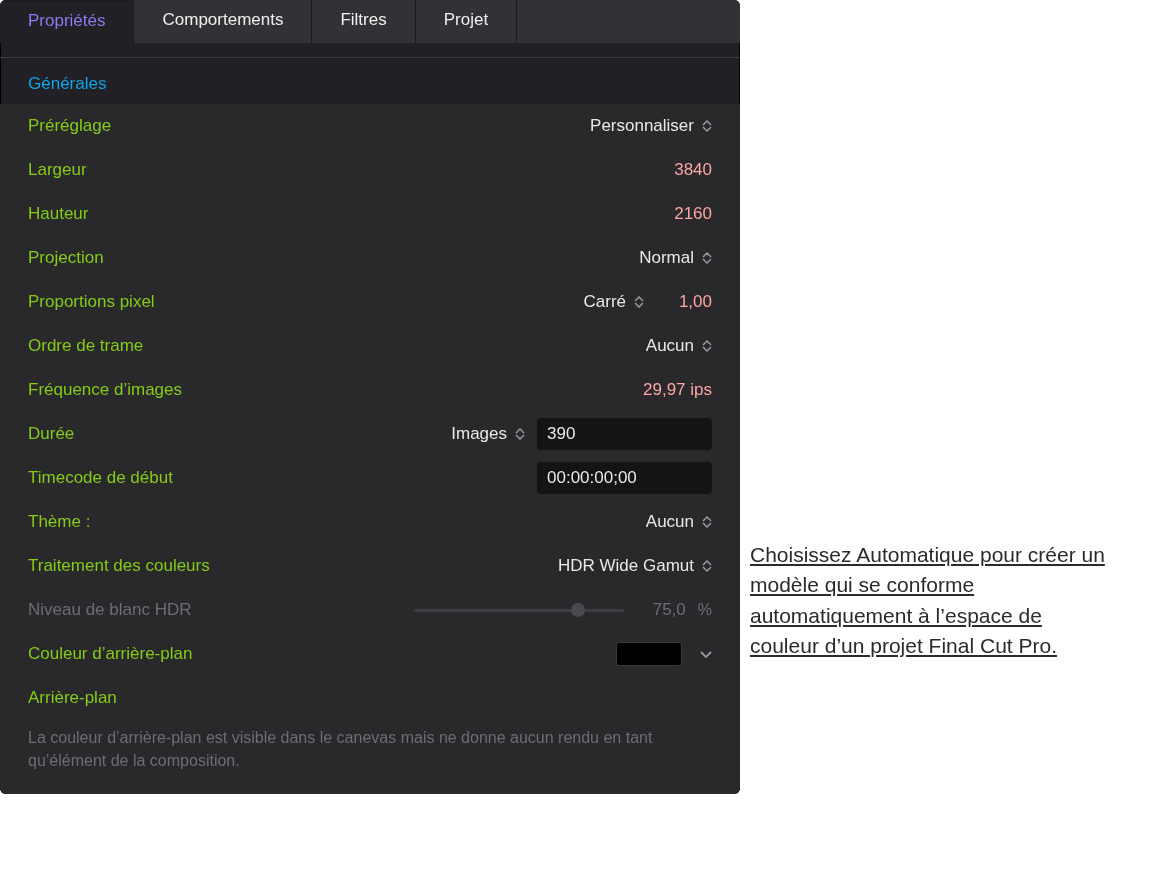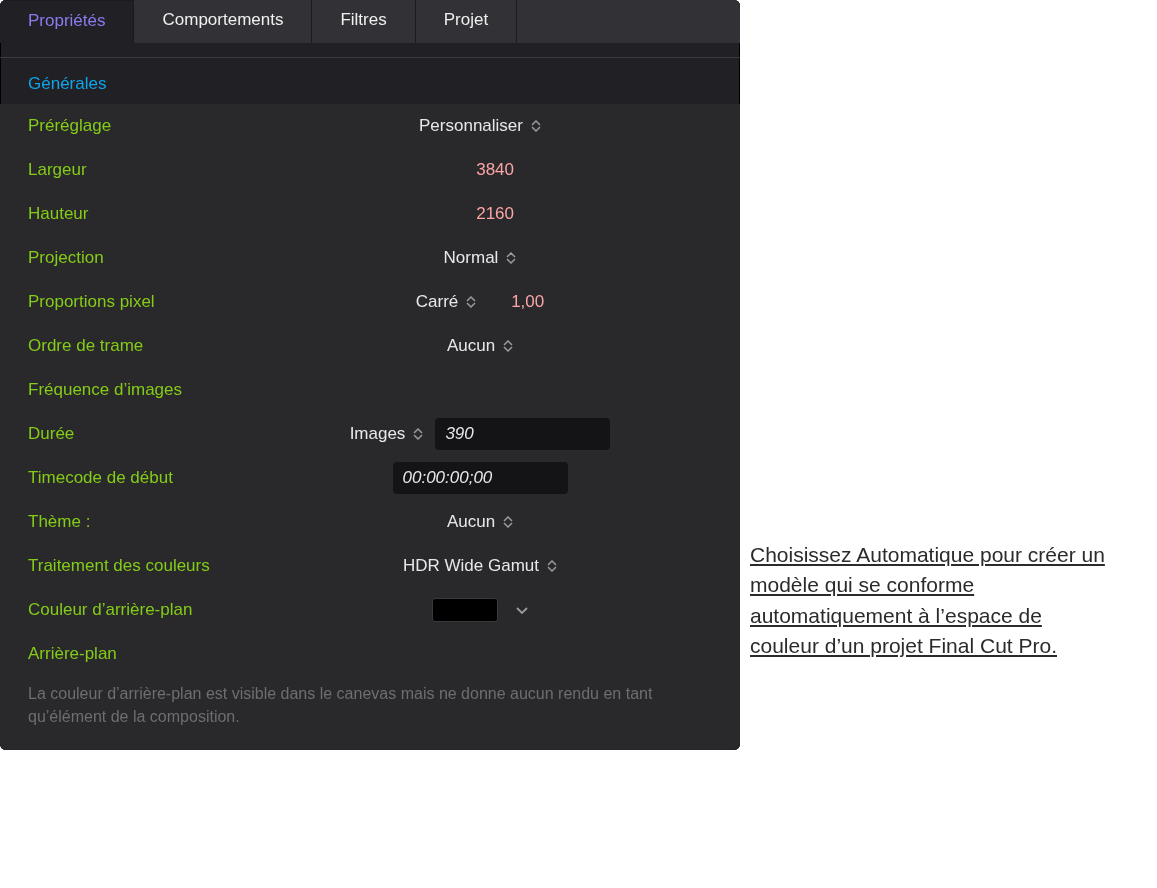--- a/index.html
+++ b/index.html
@@ -7,27 +7,27 @@
   .tabs{display:flex;background:#323135;}
   .tab{flex:0 0 auto;padding:10px 28px 12px;font-size:17px;color:#efefef;border-right:1px solid #1b1a1e;cursor:pointer;}
   .tab.active{background:#212024;color:#8a7cf0;border-top:1px solid #1b1a1e;border-right:1px solid #1b1a1e;}
   .tab:first-child{border-left:none;}
   .divider{height:1px;background:#3a393d;margin:14px 0 16px;}
   .section-title{color:#0ea5e9;font-size:17px;padding:0 0 10px 28px;}
   .body{padding:0 28px 22px 28px;background:#29282b;}
   .row{display:flex;align-items:center;min-height:44px;}
   .lbl{flex:0 0 220px;color:#84cc16;font-size:17px;}
   .lbl.dim{color:#6e6d72;}
-  .ctl{flex:1;display:flex;align-items:center;justify-content:center;gap:12px;}
+  .ctl{flex:1;display:flex;align-items:center;justify-content:flex-end;gap:12px;}
   .popup{display:inline-flex;align-items:center;color:#e8e8ea;font-size:17px;cursor:pointer;}
   .stepper{display:inline-flex;flex-direction:column;margin-left:8px;line-height:6px;color:#9a999e;}
   .stepper svg{display:block}
   .num{color:#fca5a5;font-size:17px;min-width:68px;text-align:right;}
   .num.l{min-width:120px;}
-  .textfield{background:#141316;color:#e8e8ea;font-size:17px;border:none;outline:none;border-radius:4px;padding:6px 10px;width:155px;font-family:inherit;font-style:italic;}
+  .textfield{background:#141316;color:#e8e8ea;font-size:17px;border:none;outline:none;border-radius:4px;padding:6px 10px;width:155px;font-family:inherit;}
   .slider{flex:1;height:3px;background:#3e3d41;border-radius:2px;position:relative;max-width:210px;}
   .slider .knob{position:absolute;left:78%;top:50%;width:14px;height:14px;border-radius:50%;background:#4a494e;transform:translate(-50%,-50%);}
   .swatch{width:64px;height:22px;background:#000;border-radius:3px;border:1px solid #3a393d;}
   .drop{color:#9a999e;margin-left:6px;}
   .note{color:#6e6d72;font-size:16px;line-height:1.45;padding-top:6px;}
   .leader{position:absolute;pointer-events:none;}
   .callout{position:absolute;font-size:21px;color:#2b2b2b;line-height:1.45;width:360px;}
 </style>
 </head>
 <body>
@@ -126,20 +126,23 @@
             <svg width="10" height="6">
                   <path d="M1 1 L5 5 L9 1" stroke="#9a999e" fill="none" stroke-width="1.5"></path>
                 </svg>
           </span>
         </span>
       </div>
     </div>
 
     <div class="row">
       <div class="lbl">Fréquence d’images</div>
+      <div class="ctl">
+            <span class="num l">29,97 ips</span>
+          </div>
     </div>
 
     <div class="row">
       <div class="lbl">Durée</div>
       <div class="ctl">
         <span class="popup">
           <span>Images</span>
           <span class="stepper">
             <svg width="10" height="6">
                   <path d="M1 5 L5 1 L9 5" stroke="#9a999e" fill="none" stroke-width="1.5"></path>
@@ -187,20 +190,30 @@
                   <path d="M1 5 L5 1 L9 5" stroke="#9a999e" fill="none" stroke-width="1.5"></path>
                 </svg>
             <svg width="10" height="6">
                   <path d="M1 1 L5 5 L9 1" stroke="#9a999e" fill="none" stroke-width="1.5"></path>
                 </svg>
           </span>
         </span>
       </div>
     </div>
 
+    <div class="row">
+      <div class="lbl dim">Niveau de blanc HDR</div>
+      <div class="ctl">
+        <div class="slider">
+              <div class="knob"></div>
+            </div>
+        <span class="num" style="color:#6e6d72;min-width:50px">75,0</span>
+        <span style="color:#6e6d72">%</span>
+      </div>
+    </div>
 
     <div class="row">
       <div class="lbl">Couleur d’arrière-plan</div>
       <div class="ctl">
         <div class="swatch"></div>
         <span class="drop">
           <svg width="12" height="8">
                 <path d="M1 1 L6 6 L11 1" stroke="#9a999e" fill="none" stroke-width="1.8"></path>
               </svg>
         </span>

